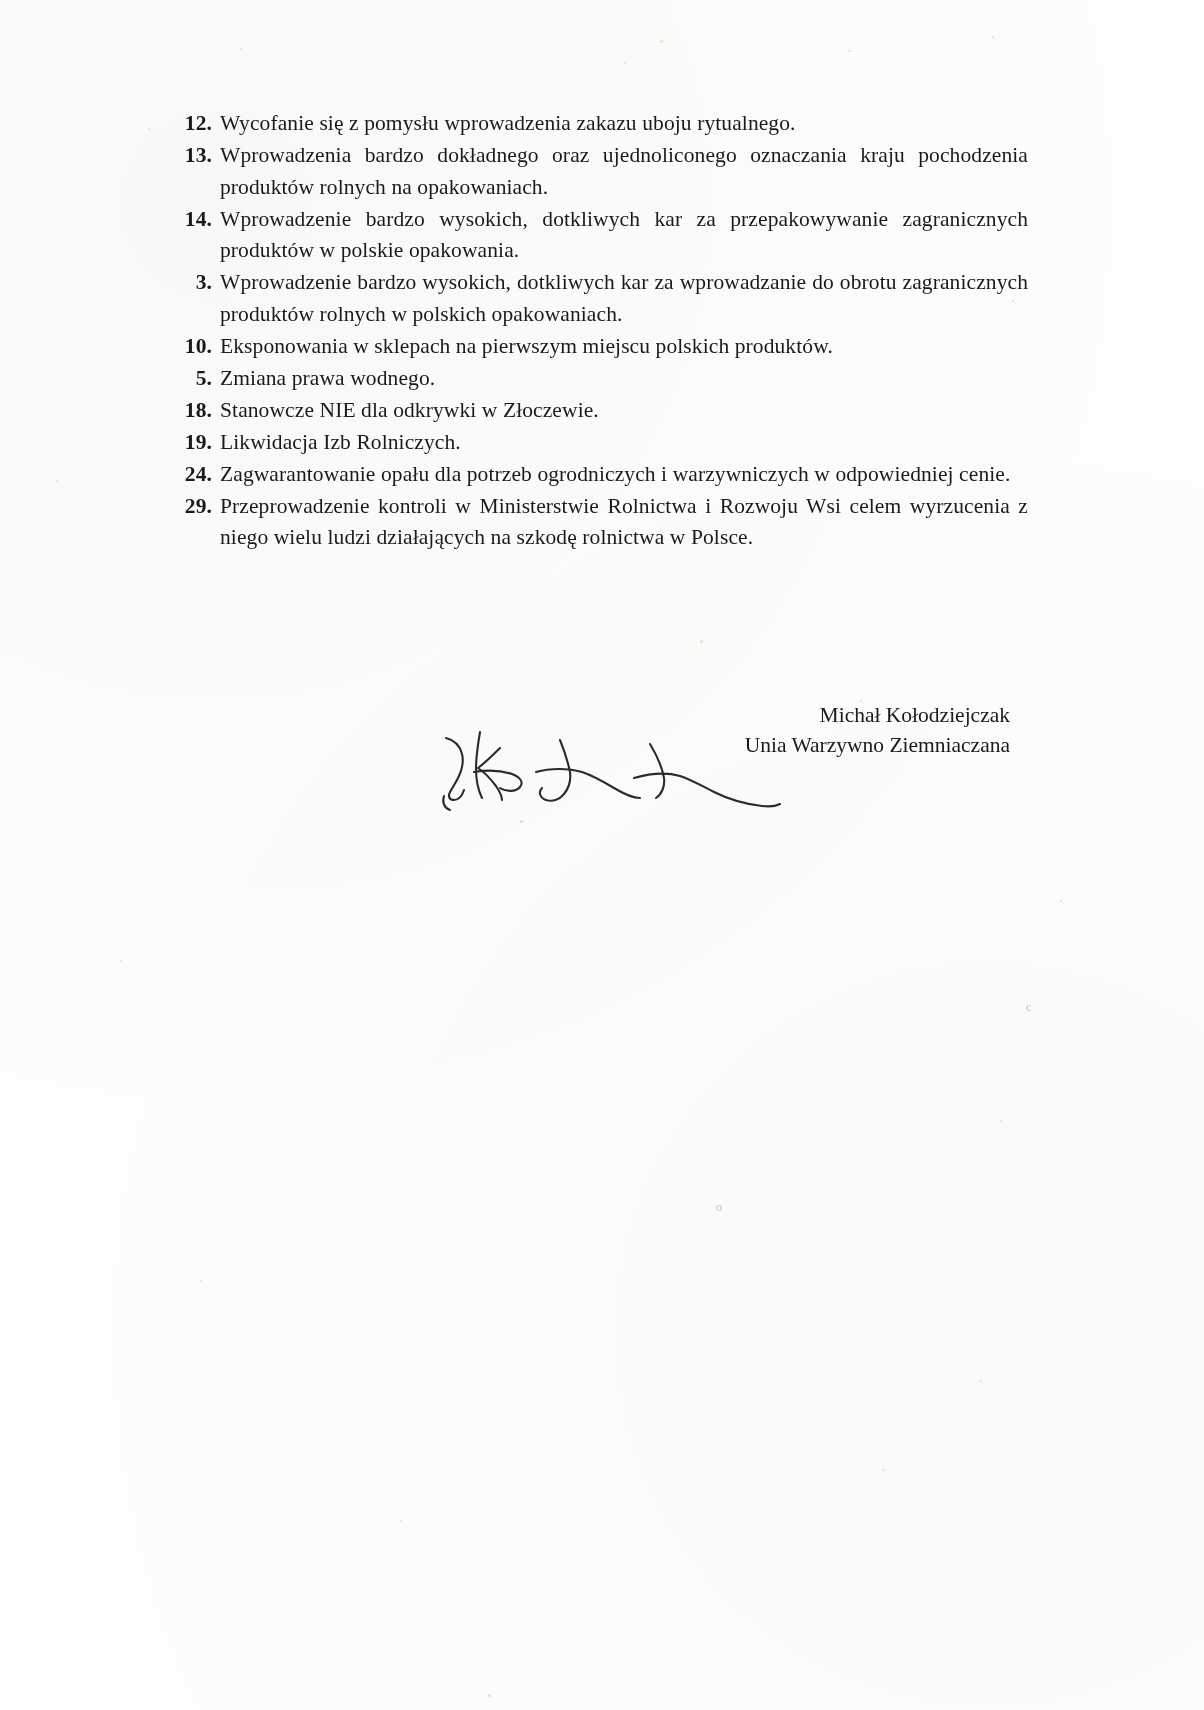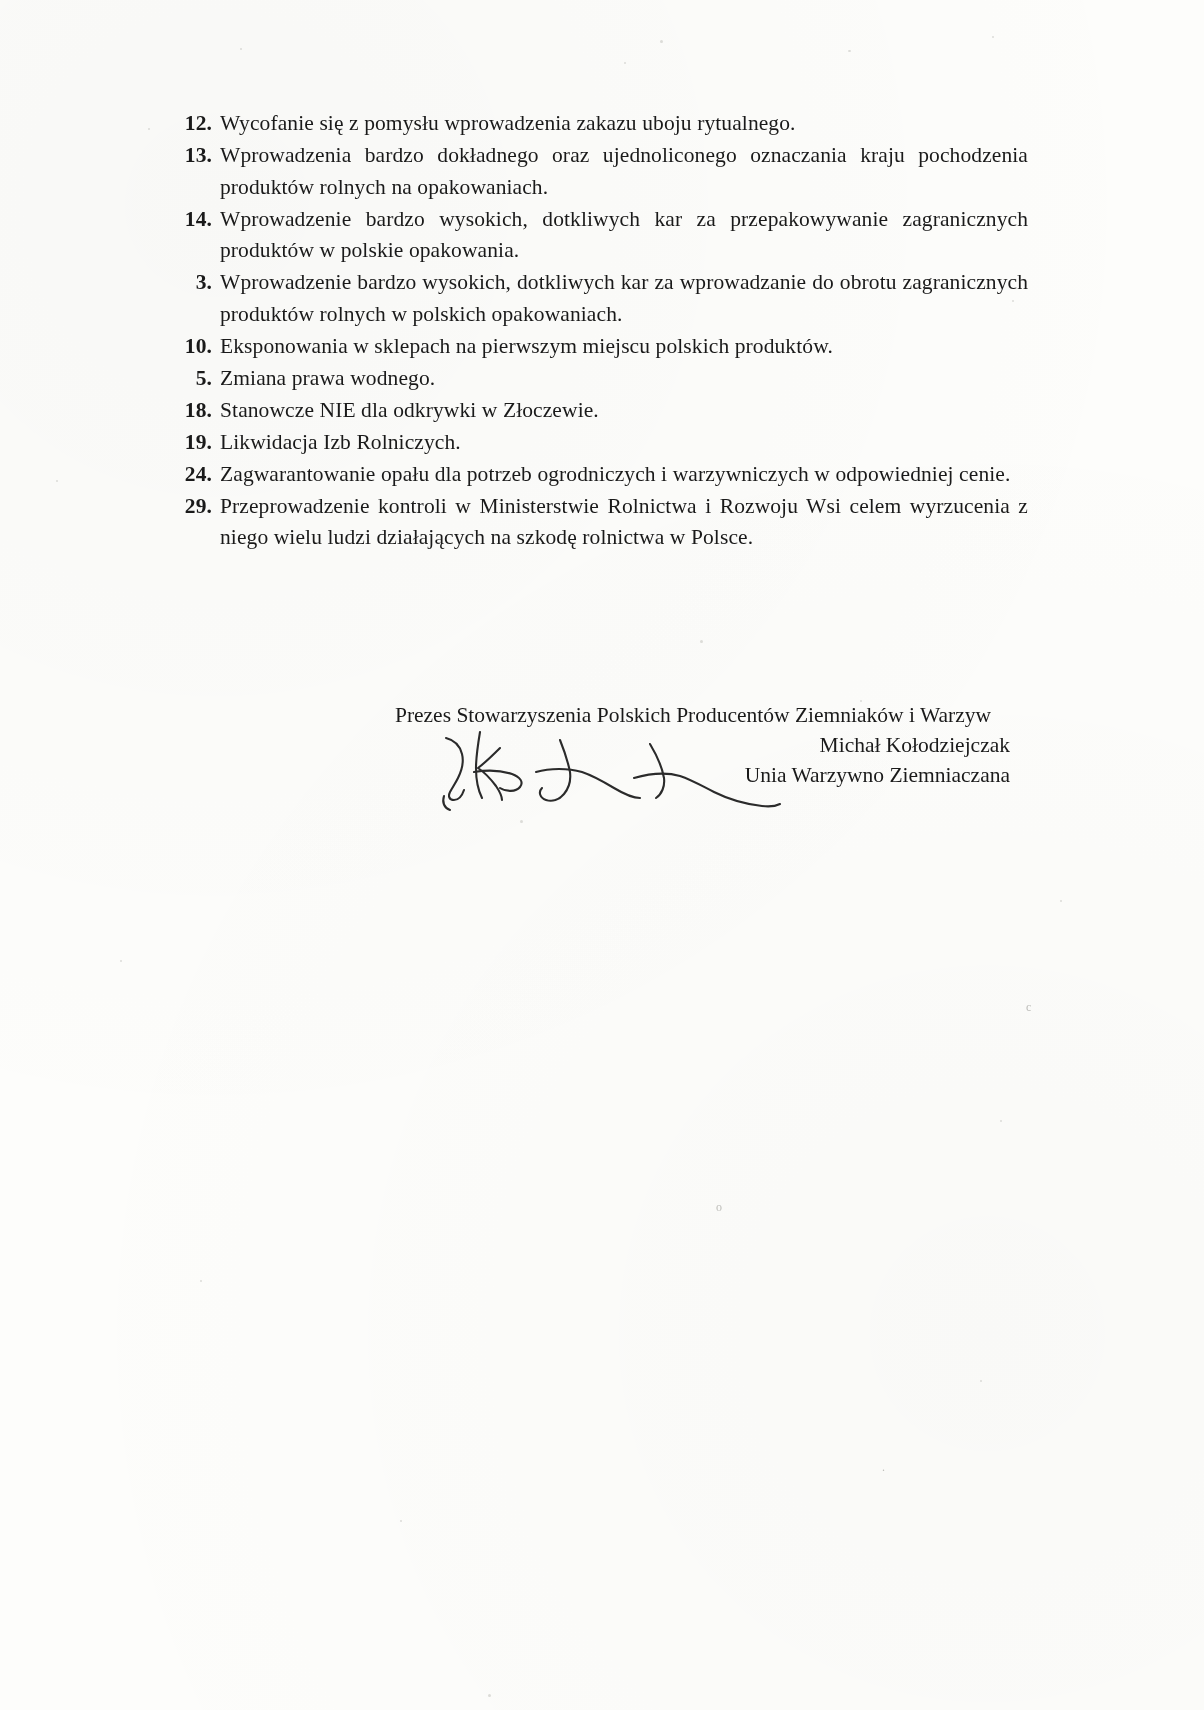--- a/index.html
+++ b/index.html
@@ -193,21 +193,20 @@
 
       <li class="wrap">
         <span class="num">29.</span>
         <span class="txt">Przeprowadzenie kontroli w Ministerstwie Rolnictwa i Rozwoju Wsi celem wyrzucenia z niego wielu ludzi działających na szkodę rolnictwa w Polsce.</span>
       </li>
 
     </ol>
   </div>
 
   <div class="signature-block">
-    <div class="sig-line first">Prezes Stowarzyszenia Polskich Producentów Ziemniaków i Warzyw</div>
     <div class="sig-line">Michał Kołodziejczak</div>
     <div class="sig-line">Unia Warzywno Ziemniaczana</div>
 
     <svg class="signature-mark" viewBox="0 0 360 90" xmlns="http://www.w3.org/2000/svg">
       <g fill="none" stroke="#2b2b2b" stroke-width="2.1" stroke-linecap="round" stroke-linejoin="round">
         <path d="M18 12 C26 14, 32 20, 34 28 C36 36, 34 44, 30 52 C27 58, 24 62, 22 66 C20 70, 21 74, 26 74 C31 74, 34 70, 36 64"></path>
         <path d="M52 6 C50 18, 48 30, 48 42 C48 54, 50 64, 54 72"></path>
         <path d="M72 22 C66 28, 58 36, 50 42 C56 46, 62 52, 68 60 C72 66, 74 70, 74 74"></path>
         <path d="M46 46 C58 44, 72 44, 84 48 C92 51, 96 56, 92 61 C88 66, 78 66, 72 62"></path>
         <path d="M132 14 C136 24, 140 36, 142 46 C143 54, 141 62, 136 68 C131 74, 124 76, 118 74 C112 72, 110 66, 114 62"></path>

